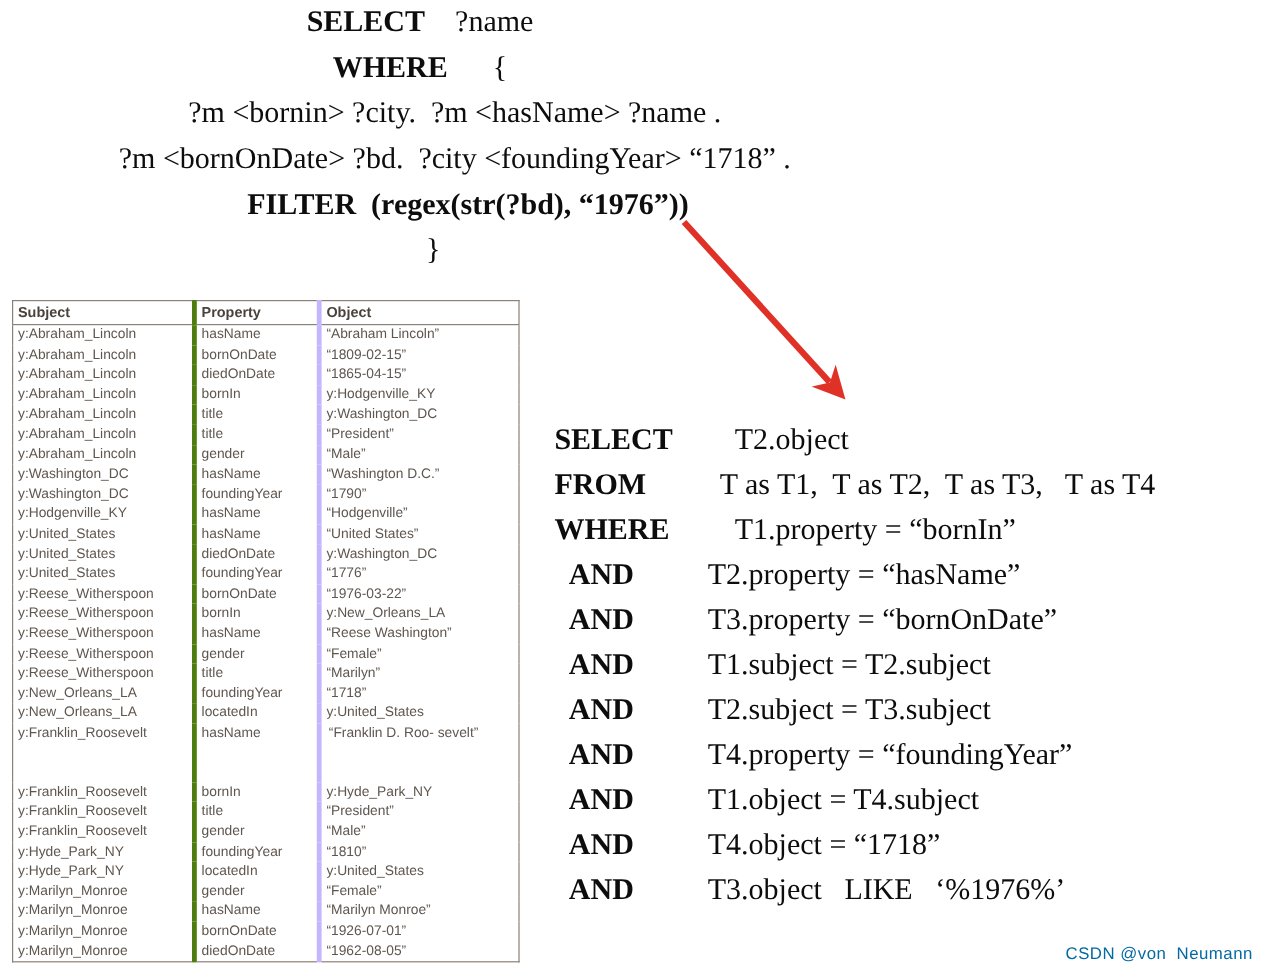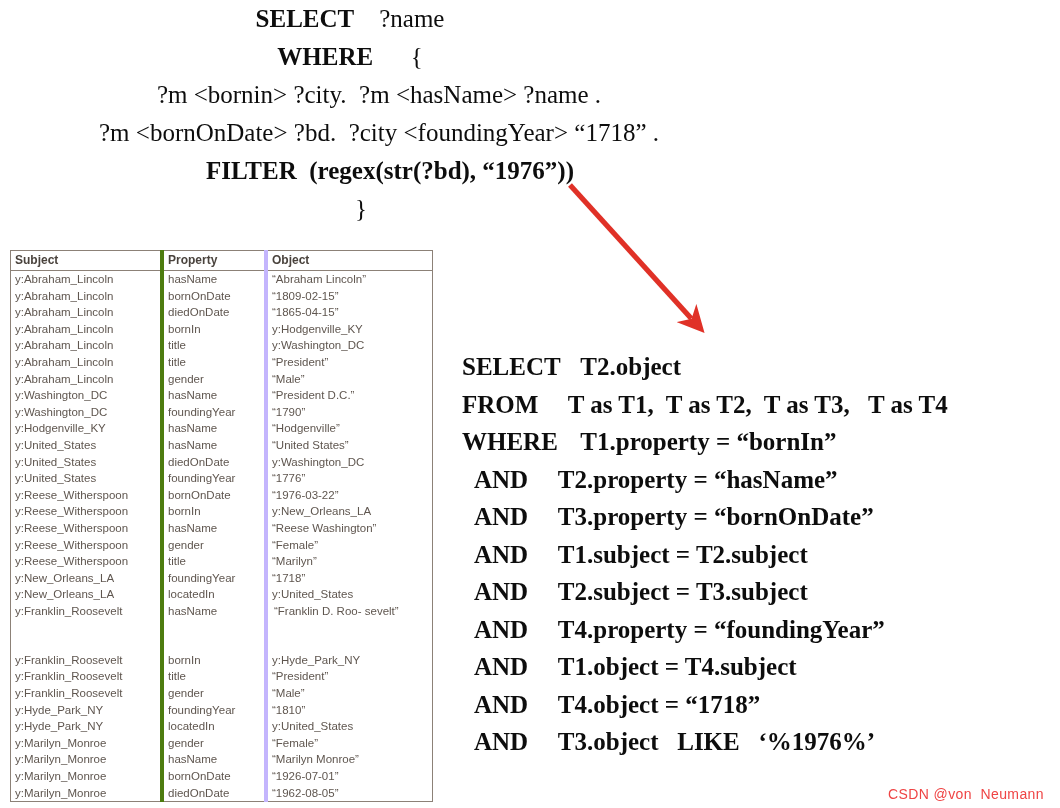--- a/index.html
+++ b/index.html
@@ -101,30 +101,30 @@
     color: #0d0d0d;
     white-space: pre;
   }
   #sql-block .sql-row { white-space: pre; display: block; }
   #sql-block .sql-kw {
     font-weight: bold;
     display: inline-block;
     width: 100px;
   }
   #sql-block .sql-kw.narrow { width: 78px; }
-  #sql-block .sql-body { font-weight: bold; }
+  #sql-block .sql-body { font-weight: normal; margin-left: 32px; }
 
   
   #watermark {
     position: absolute;
     right: 16px;
     bottom: 6px;
     font-family: "Liberation Sans", sans-serif;
     font-size: 14px;
-    color: #ef4444;
+    color: #0369a1;
     letter-spacing: 0.4px;
     white-space: pre;
   }
 </style>
 </head>
 <body>
 
 <div id="sparql-block"><div class="sparql-line"><span class="kw">SELECT</span><span>    ?name</span></div><div class="sparql-line"><span class="kw">WHERE</span><span>      {</span></div><div class="sparql-line"><span class="ind2"></span><span>?m &lt;bornin&gt; ?city.  ?m &lt;hasName&gt; ?name .</span></div><div class="sparql-line"><span class="ind2"></span><span>?m &lt;bornOnDate&gt; ?bd.  ?city &lt;foundingYear&gt; “1718” .</span></div><div class="sparql-line"><span class="ind3"></span><span class="kw">FILTER</span><span class="kw">  (regex(str(?bd), “1976”))</span></div><div class="sparql-line"><span class="ind1"></span><span>}</span></div></div>
 
 <svg id="arrow-svg" viewBox="0 0 200 200">
@@ -176,21 +176,21 @@
         <td class="c-obj">“President”</td>
       </tr>
       <tr>
         <td class="c-sub">y:Abraham_Lincoln</td>
         <td class="c-prop">gender</td>
         <td class="c-obj">“Male”</td>
       </tr>
       <tr>
         <td class="c-sub">y:Washington_DC</td>
         <td class="c-prop">hasName</td>
-        <td class="c-obj">“President D.C.”</td>
+        <td class="c-obj">“Washington D.C.”</td>
       </tr>
       <tr>
         <td class="c-sub">y:Washington_DC</td>
         <td class="c-prop">foundingYear</td>
         <td class="c-obj">“1790”</td>
       </tr>
       <tr>
         <td class="c-sub">y:Hodgenville_KY</td>
         <td class="c-prop">hasName</td>
         <td class="c-obj">“Hodgenville”</td>

